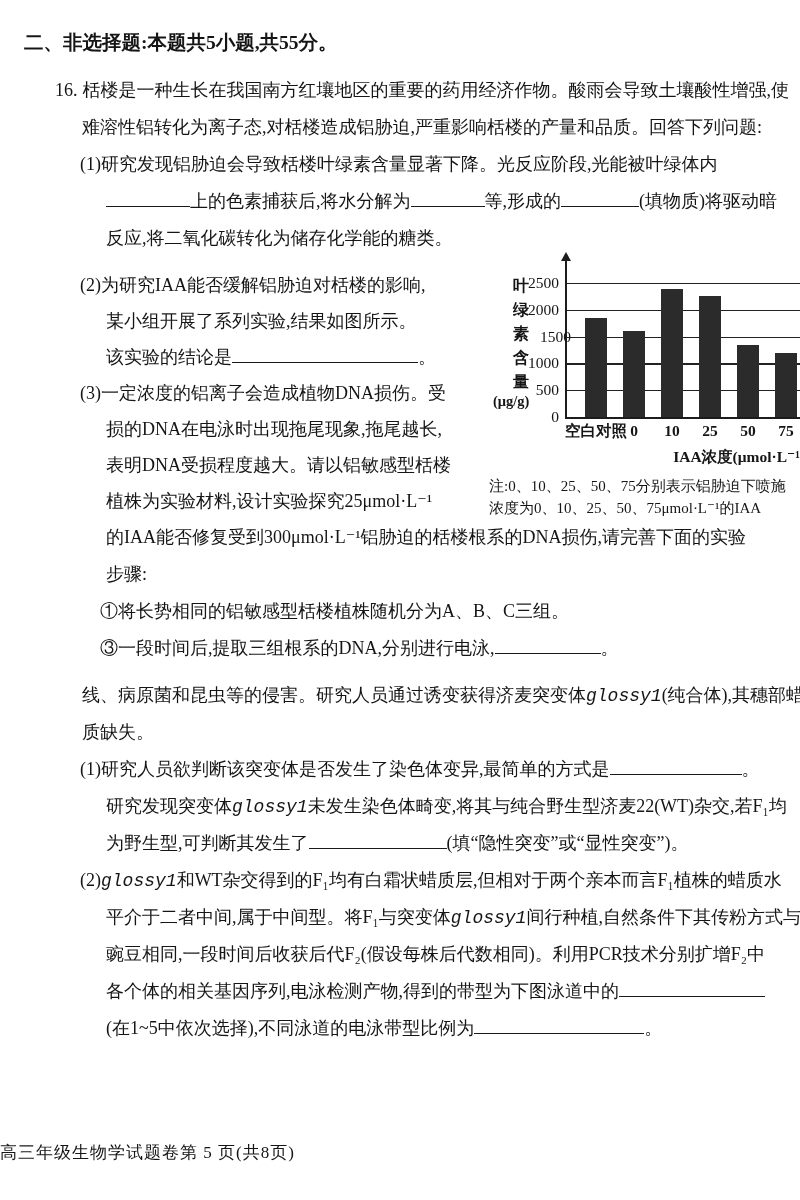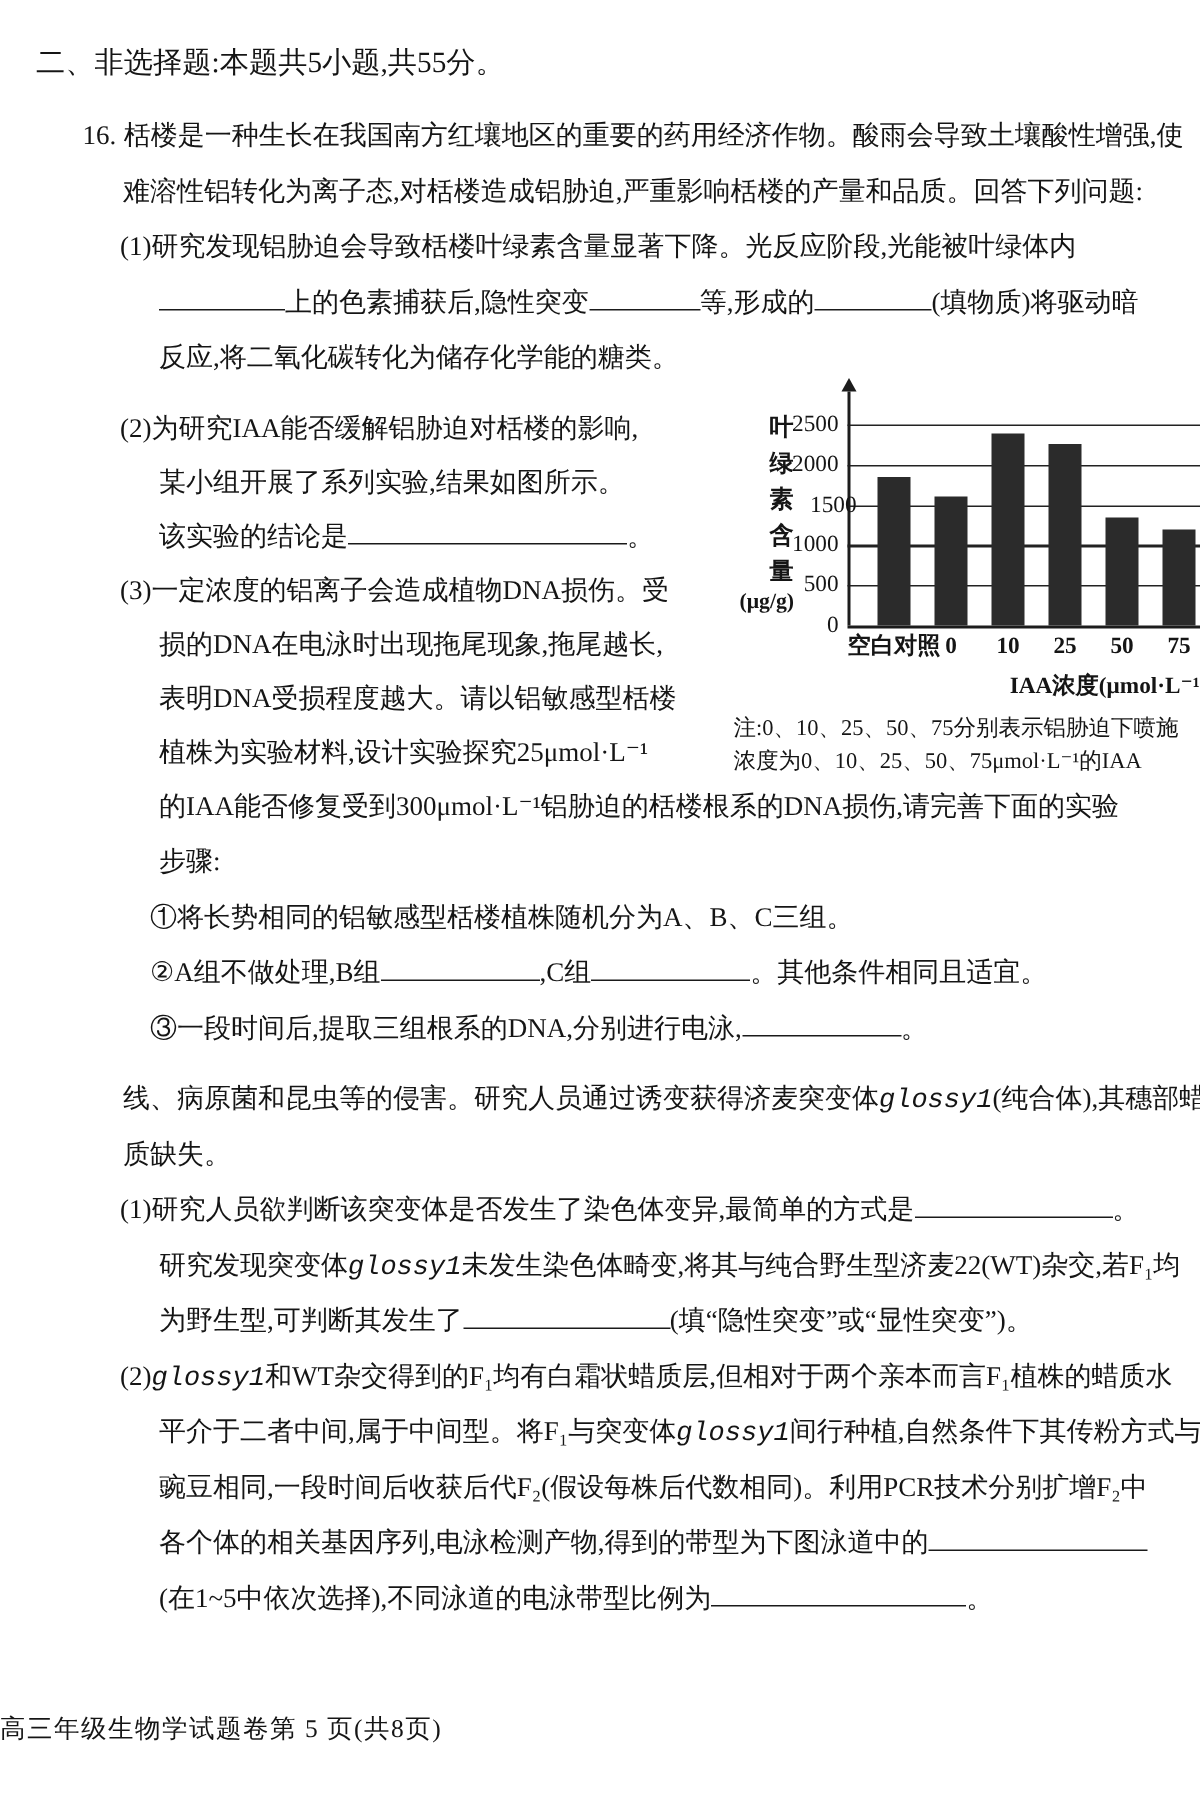--- a/index.html
+++ b/index.html
@@ -2,21 +2,21 @@
 <html><head>
 <meta charset="utf-8">
 <style>
   html,body{margin:0;padding:0;background:#888;}
   .page{
     position:relative; width:800px; height:1200px; background:#fff;
     font-family:"Liberation Serif","DejaVu Serif",serif;
     color:#151515; font-size:18px; overflow:hidden;
   }
   .content{position:absolute; top:18px; left:0; width:800px;}
-  .hd{margin:6px 0 10px 24px; font-weight:normal; font-size:19.5px; height:38px; line-height:38px; white-space:nowrap;}
+  .hd{margin:6px 0 10px 24px; font-weight:bold; font-size:19.5px; height:38px; line-height:38px; white-space:nowrap;}
   .ln{height:37px; line-height:37px; white-space:nowrap;}
   .ml-num{margin-left:55px;}     
   .ml-wrap{margin-left:82px;}    
   .ml-item{margin-left:80px;}    
   .ml-sub{margin-left:106px;}    
   .ml-step{margin-left:100px;}   
   .marker{display:inline-block; margin-right:5px;}
   .bl{display:inline-block; border-bottom:1.6px solid #1a1a1a; height:15px;}
   .it{font-style:italic;font-family:Liberation Mono, monospace;}
   .twocol{display:flex; align-items:flex-end;}
@@ -43,21 +43,21 @@
 
 <div class="page">
   <div class="content">
 
     <div class="hd">二、非选择题:本题共5小题,共55分。</div>
 
     <div class="ln ml-num"><span class="marker">16.</span><span><span>栝楼是一种生长在我国南方红壤地区的重要的药用经济作物。酸雨会导致土壤酸性增强,使</span></span></div>
     <div class="ln ml-wrap"><span><span>难溶性铝转化为离子态,对栝楼造成铝胁迫,严重影响栝楼的产量和品质。回答下列问题:</span></span></div>
 
     <div class="ln ml-item"><span><span>(1)研究发现铝胁迫会导致栝楼叶绿素含量显著下降。光反应阶段,光能被叶绿体内</span></span></div>
-    <div class="ln ml-sub"><span><span class="bl" style="width: 84px;"></span><span>上的色素捕获后,隐性突变</span><span class="bl" style="width: 74px;"></span><span>等,形成的</span><span class="bl" style="width: 78px;"></span><span>(填物质)将驱动暗</span></span></div>
+    <div class="ln ml-sub"><span><span class="bl" style="width: 84px;"></span><span>上的色素捕获后,将水分解为</span><span class="bl" style="width: 74px;"></span><span>等,形成的</span><span class="bl" style="width: 78px;"></span><span>(填物质)将驱动暗</span></span></div>
     <div class="ln ml-sub"><span><span>反应,将二氧化碳转化为储存化学能的糖类。</span></span></div>
 
     <div class="gap-s"></div>
 
     <div class="twocol">
       <div class="col-l ml-item">
         <div class="ln"><span><span>(2)为研究IAA能否缓解铝胁迫对栝楼的影响,</span></span></div>
         <div class="ln" style="margin-left:26px"><span><span>某小组开展了系列实验,结果如图所示。</span></span></div>
         <div class="ln" style="margin-left:26px"><span><span>该实验的结论是</span><span class="bl" style="width: 186px;"></span><span>。</span></span></div>
         <div class="ln"><span><span>(3)一定浓度的铝离子会造成植物DNA损伤。受</span></span></div>
@@ -103,21 +103,20 @@
           </div>
         <div class="note">注:0、10、25、50、75分别表示铝胁迫下喷施</div>
         <div class="note">浓度为0、10、25、50、75μmol·L⁻¹的IAA</div>
       </div>
     </div>
 
     <div class="ln ml-sub"><span><span>的IAA能否修复受到300μmol·L⁻¹铝胁迫的栝楼根系的DNA损伤,请完善下面的实验</span></span></div>
     <div class="ln ml-sub"><span><span>步骤:</span></span></div>
 
     <div class="ln ml-step"><span><span>①将长势相同的铝敏感型栝楼植株随机分为A、B、C三组。</span></span></div>
-    <div class="ln ml-step"><span><span>②A组不做处理,B组</span><span class="bl" style="width: 106px;"></span><span>,C组</span><span class="bl" style="width: 106px;"></span><span>。其他条件相同且适宜。</span></span></div>
     <div class="ln ml-step"><span><span>③一段时间后,提取三组根系的DNA,分别进行电泳,</span><span class="bl" style="width: 106px;"></span><span>。</span></span></div>
 
     <div class="gap-m"></div>
 
     <div class="ln ml-wrap"><span><span>线、病原菌和昆虫等的侵害。研究人员通过诱变获得济麦突变体</span><span class="it">glossy1</span><span>(纯合体),其穗部蜡</span></span></div>
     <div class="ln ml-wrap"><span><span>质缺失。</span></span></div>
 
     <div class="ln ml-item"><span><span>(1)研究人员欲判断该突变体是否发生了染色体变异,最简单的方式是</span><span class="bl" style="width: 132px;"></span><span>。</span></span></div>
     <div class="ln ml-sub"><span><span>研究发现突变体</span><span class="it">glossy1</span><span>未发生染色体畸变,将其与纯合野生型济麦22(WT)杂交,若F₁均</span></span></div>
     <div class="ln ml-sub"><span><span>为野生型,可判断其发生了</span><span class="bl" style="width: 138px;"></span><span>(填“隐性突变”或“显性突变”)。</span></span></div>

